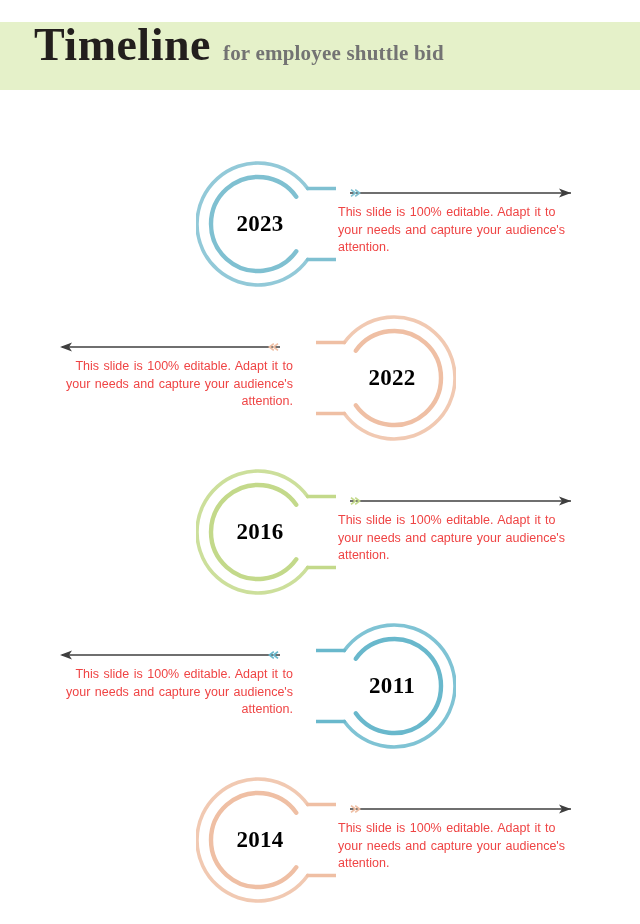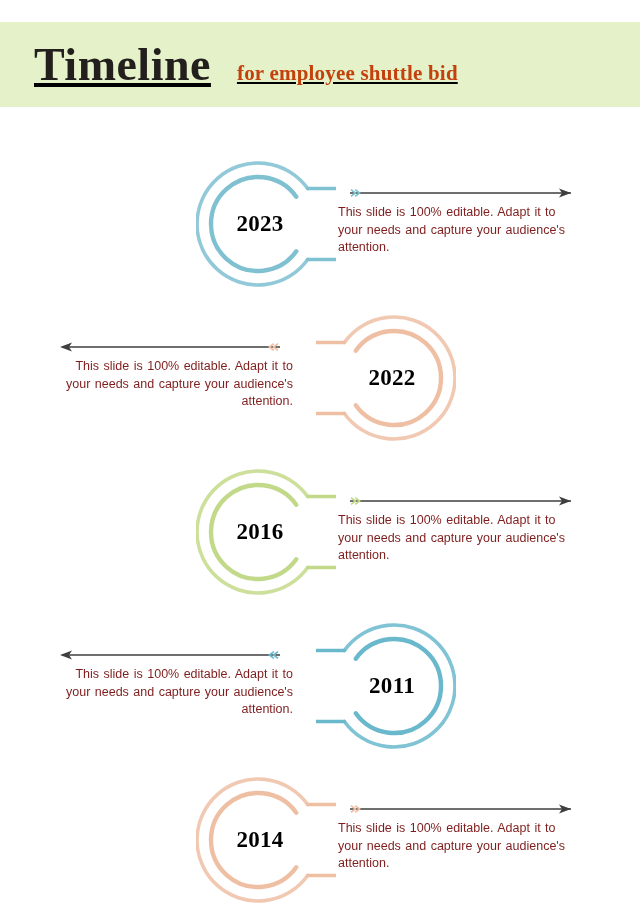--- a/index.html
+++ b/index.html
@@ -15,46 +15,44 @@
     overflow: hidden;
     position: relative;
   }
 
   
   .header-band {
     position: absolute;
     left: 0;
     top: 22px;
     width: 640px;
-    height: 85px;
+    height: 68px;
     background: #e5f1c9;
     display: flex;
-    align-items: center;
-    text-decoration: underline;
   }
   .header-inner {
     display: flex;
     align-items: baseline;
     padding-left: 34px;
   }
   .title-main {
     font-family: "Liberation Serif", serif;
     font-weight: bold;
     font-size: 46px;
     line-height: 1;
     color: #231f1d;
     letter-spacing: 0.5px;
   }
   .title-sub {
     font-family: "Liberation Serif", serif;
     font-weight: bold;
     font-size: 21px;
     line-height: 1;
-    color: #c2410c;
-    margin-left: 26px;
+    color: #737373;
+    margin-left: 12px;
     letter-spacing: 0.2px;
   }
 
   
   .timeline {
     position: absolute;
     left: 0;
     top: 107px;
     width: 640px;
     height: 817px;
@@ -119,21 +117,21 @@
   }
   .arrow-line svg { display: block; width: 245px; height: 12px; }
 
   .body-text {
     position: absolute;
     top: 57px;
     left: 0;
     width: 245px;
     font-size: 12.5px;
     line-height: 17.5px;
-    color: #7f1d1d;
+    color: #ef4444;
     word-spacing: 1px;
   }
 </style>
 </head>
 <body>
 
 <div class="header-band">
   <div class="header-inner">
     <span class="title-main">Timeline</span>
     <span class="title-sub">for employee shuttle  bid</span>

